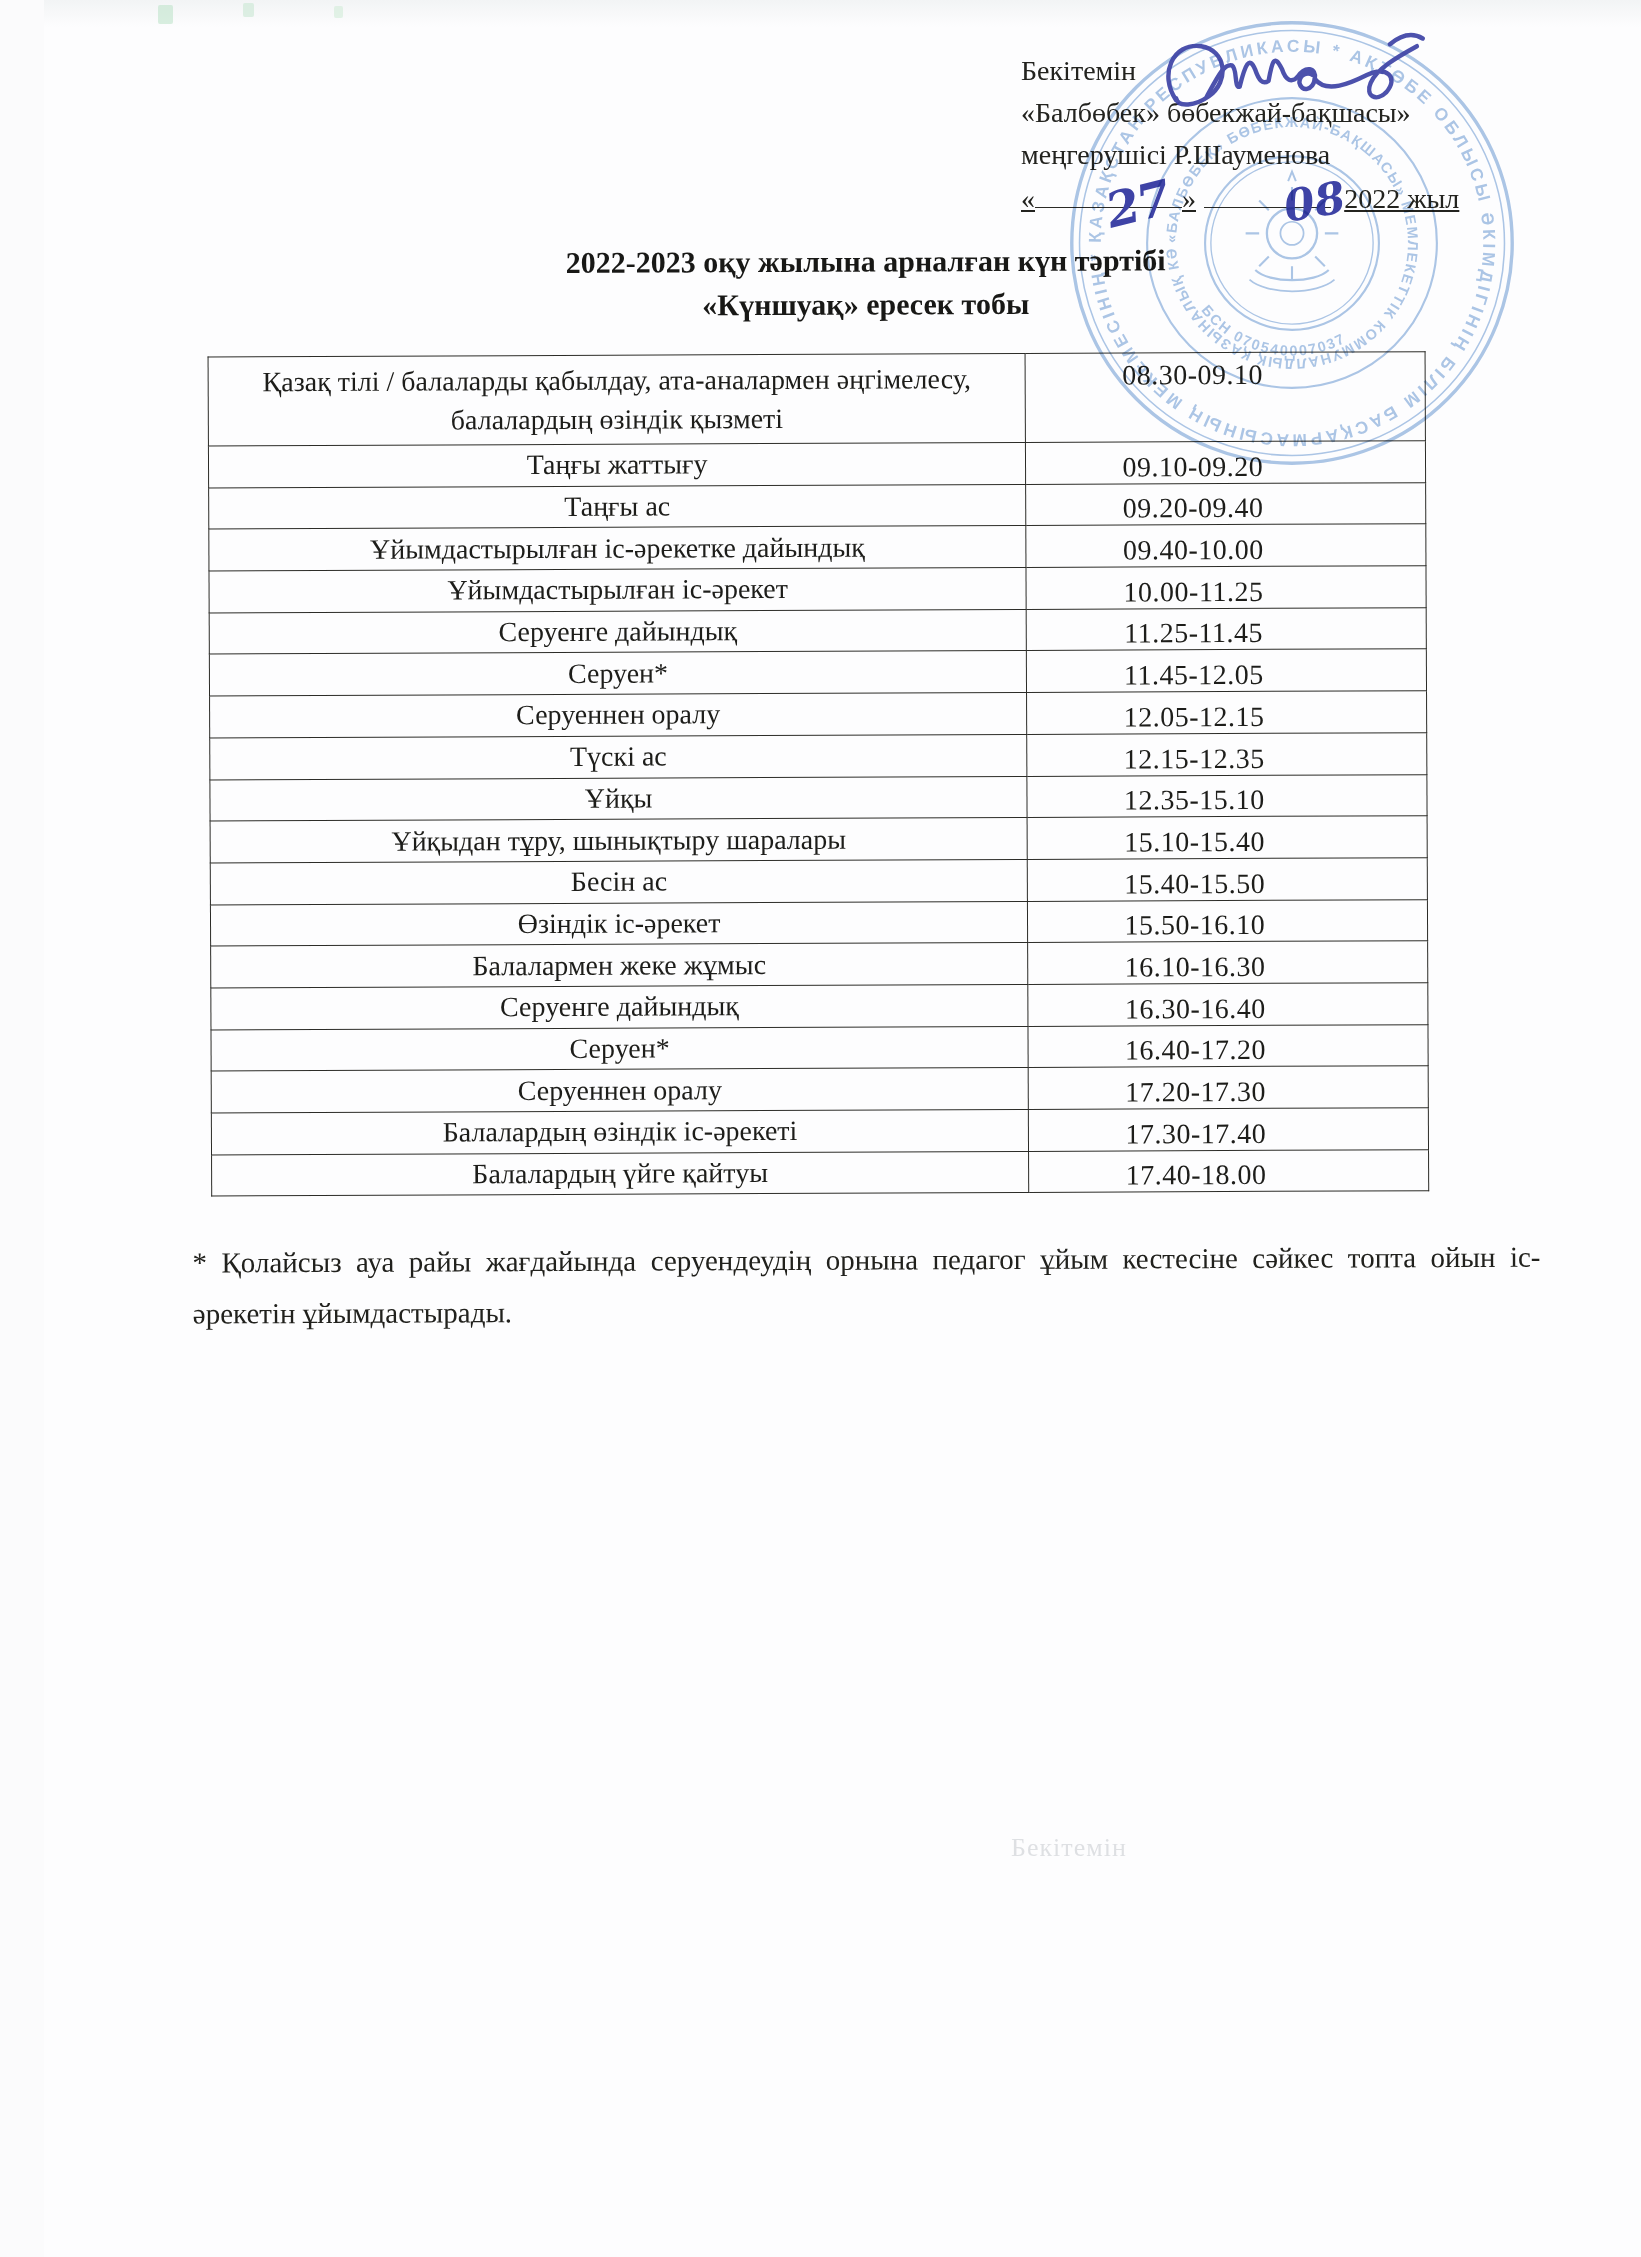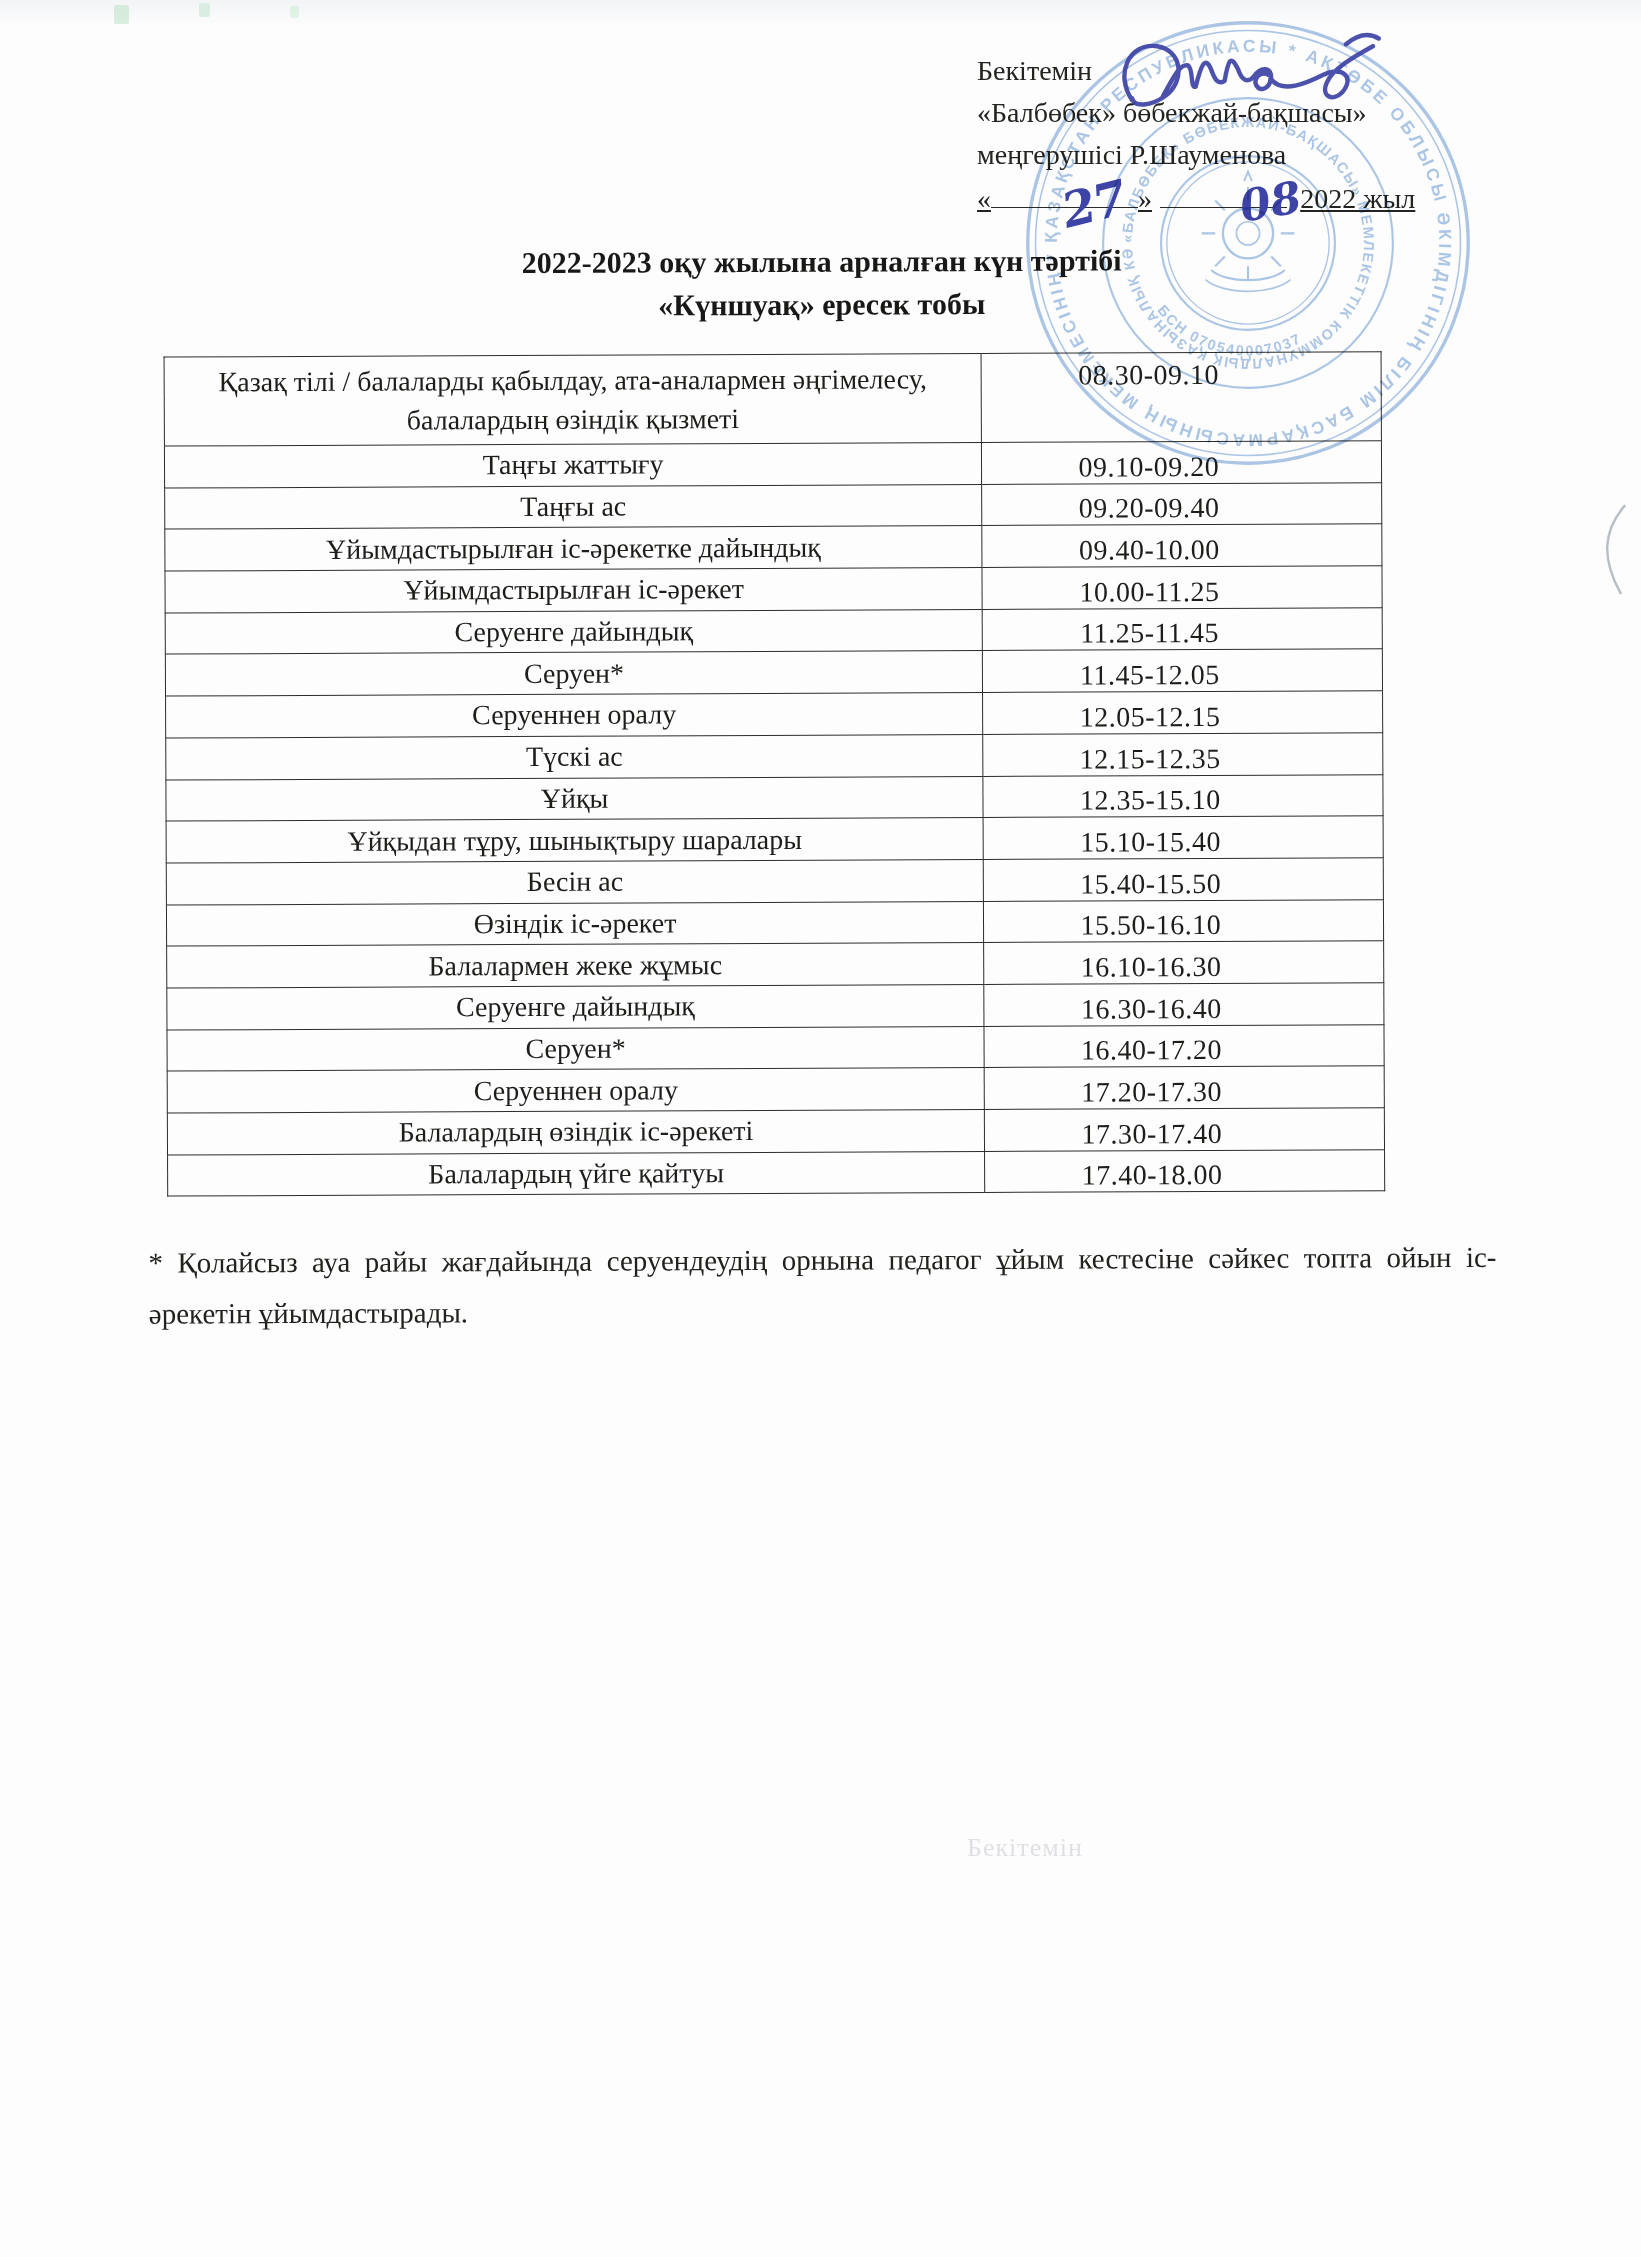--- a/index.html
+++ b/index.html
@@ -4,21 +4,21 @@
 <style>
   html,body{margin:0;padding:0;}
   body{
     width:1641px;height:2257px;
     background:#fbfbfc;
     font-family:"Liberation Serif", serif;
     color:#1b1b19;
     position:relative;
     overflow:hidden;
   }
-  .page{position:absolute;inset:0;background:linear-gradient(180deg,#f2f4f5 0,#fdfdfe 27px,#fdfdfe 100%);}
+  .page{position:absolute;inset:0;background:linear-gradient(180deg,#f2f4f5 0,#fdfdfe 27px,#fdfdfe 100%);margin-left:44px;}
   
   .scan-mark{position:absolute;border-radius:1.9px;opacity:.55;}
   .mark-1{left:114px;top:4.8px;width:15.4px;height:19.3px;background:#b9e2c6;}
   .mark-2{left:199px;top:2.9px;width:10.6px;height:14.5px;background:#c4e6cf;}
   .mark-3{left:290px;top:5.8px;width:8.7px;height:12.6px;background:#cdeBD6;background:#cdebd6;}
   .edge-squiggle{position:absolute;left:1574px;top:502px;width:68px;height:97px;}
 
   
   .approval{
     position:absolute;left:977px;top:50px;width:541px;

